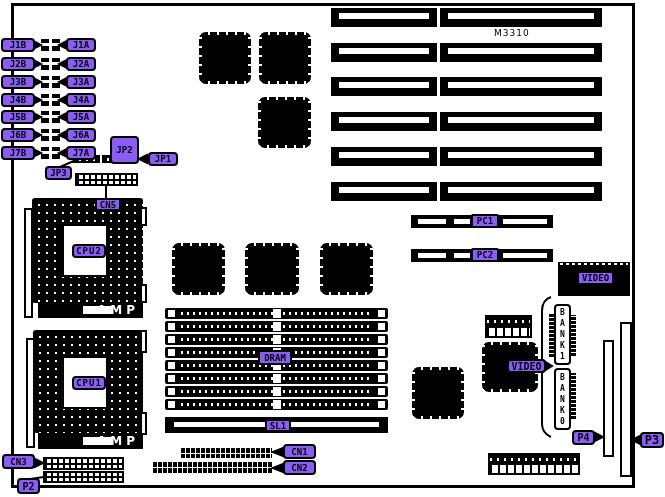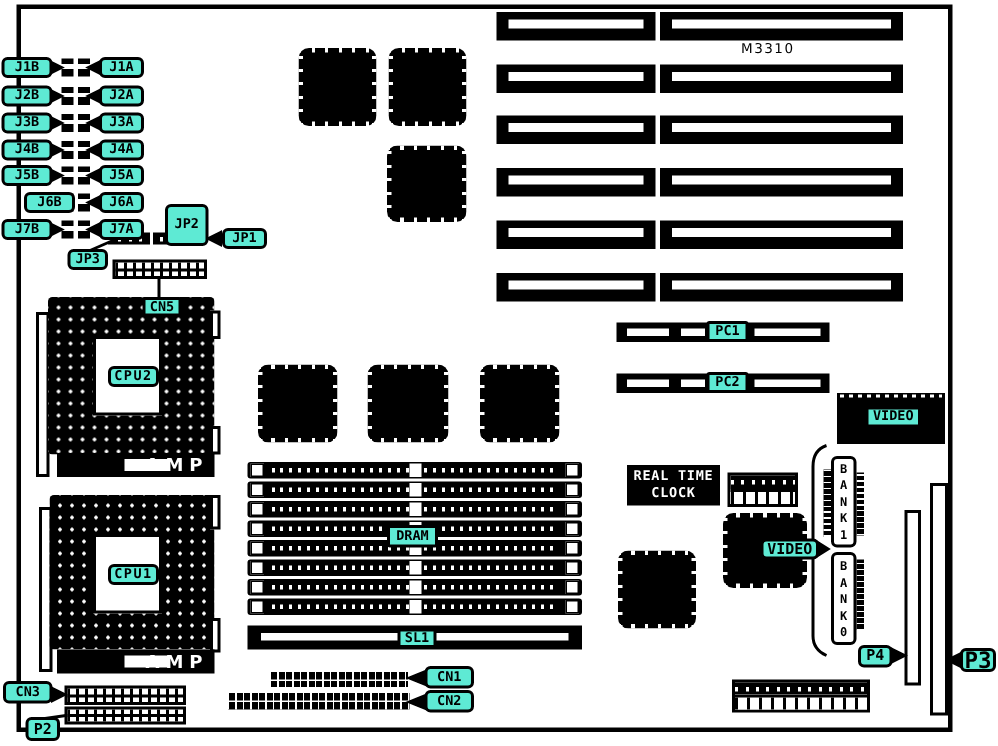--- a/index.html
+++ b/index.html
@@ -2,21 +2,21 @@
 <html><head>
 <meta charset="utf-8">
 <style>
   html,body{margin:0;padding:0;background:#fff;}
   #stage{position:relative;width:665px;height:497px;background:#fff;overflow:hidden;
          font-family:"DejaVu Sans Mono",monospace;}
   .abs{position:absolute;box-sizing:border-box;}
   
   .board{position:absolute;left:11px;top:3px;width:624px;height:485px;border:3px solid #000;box-sizing:border-box;}
   
-  .label-box{position:absolute;box-sizing:border-box;background:#5eead4;border:2px solid #000;border-radius:4px;
+  .label-box{position:absolute;box-sizing:border-box;background:#8b5cf6;border:2px solid #000;border-radius:4px;
              display:flex;align-items:center;justify-content:center;
              font:bold 9px "DejaVu Sans Mono",monospace;color:#000;z-index:6;white-space:nowrap;}
   .sq{border-radius:2px;}
   
   .isa-seg{position:absolute;background:#000;box-sizing:border-box;}
   .isa-seg::after{content:'';position:absolute;left:8px;right:8px;top:5px;height:6px;background:#fff;}
   
   .qfp{position:absolute;background-color:#000;border-radius:7px;
        background-image:
         repeating-linear-gradient(90deg,#fff 0 2px,transparent 2px 9px),
@@ -134,21 +134,21 @@
   <div class="label-box" style="left:1px;top:93px;width:34px;height:14px">J4B</div>
   <div class="jblock" style="left:41px;top:94px;width:8px;height:12px"></div>
   <div class="jblock" style="left:52px;top:94px;width:8px;height:12px"></div>
   <div class="label-box" style="left:66px;top:93px;width:30px;height:14px">J4A</div>
 
   <div class="label-box" style="left:1px;top:110px;width:34px;height:14px">J5B</div>
   <div class="jblock" style="left:41px;top:111px;width:8px;height:12px"></div>
   <div class="jblock" style="left:52px;top:111px;width:8px;height:12px"></div>
   <div class="label-box" style="left:66px;top:110px;width:30px;height:14px">J5A</div>
 
-  <div class="label-box" style="left:16px;top:128px;width:34px;height:14px">J6B</div>
+  <div class="label-box" style="left:1px;top:128px;width:34px;height:14px">J6B</div>
   <div class="jblock" style="left:41px;top:129px;width:8px;height:12px"></div>
   <div class="jblock" style="left:52px;top:129px;width:8px;height:12px"></div>
   <div class="label-box" style="left:66px;top:128px;width:30px;height:14px">J6A</div>
 
   <div class="label-box" style="left:1px;top:146px;width:34px;height:14px">J7B</div>
   <div class="jblock" style="left:41px;top:147px;width:8px;height:12px"></div>
   <div class="jblock" style="left:52px;top:147px;width:8px;height:12px"></div>
   <div class="label-box" style="left:66px;top:146px;width:30px;height:14px">J7A</div>
 
   <div class="jpstrip" style="left:72px;top:155px;width:65px;height:8px">
@@ -242,24 +242,20 @@
   <div class="abs" style="left:411px;top:249px;width:142px;height:13px;background:#000">
     <div class="abs" style="left:7px;top:4px;width:28px;height:5px;background:#fff"></div>
     <div class="abs" style="left:43px;top:4px;width:16px;height:5px;background:#fff"></div>
     <div class="label-box sq" style="left:60px;top:-1px;width:28px;height:14px">PC2</div>
     <div class="abs" style="left:92px;top:4px;width:44px;height:5px;background:#fff"></div>
   </div>
 
   <div class="bios"></div>
   <div class="label-box sq" style="left:577px;top:271px;width:37px;height:14px">VIDEO</div>
 
-  <div class="rtc">
-    <span>REAL TIME</span>
-    <span>CLOCK</span>
-  </div>
 
   <div class="dipsock" style="left:485px;top:315px;width:47px;height:23px">
     <div class="top"></div>
       <div class="bot"></div>
   </div>
 
   <div class="bank-pins" style="left:549px;top:313px;width:5px;height:45px"></div>
   <div class="bank-pins" style="left:571px;top:315px;width:5px;height:42px"></div>
   <div class="bank-label" style="left:554px;top:304px;width:17px;height:61px">
     <span>B</span>
@@ -273,21 +269,21 @@
     <span>B</span>
       <span>A</span>
       <span>N</span>
       <span>K</span>
       <span>0</span>
   </div>
 
   <div class="vslot" style="left:603px;top:340px;width:11px;height:117px"></div>
   <div class="label-box" style="left:572px;top:430px;width:23px;height:15px;font-size:10px">P4</div>
   <div class="vslot" style="left:620px;top:322px;width:12px;height:155px"></div>
-  <div class="label-box" style="left:640px;top:432px;width:24px;height:16px;font-size:15px">P3</div>
+  <div class="label-box" style="left:640px;top:432px;width:24px;height:16px;font-size:12px">P3</div>
 
   <div class="dipsock" style="left:488px;top:453px;width:92px;height:22px">
     <div class="top"></div>
       <div class="bot"></div>
   </div>
 
   <svg class="leads" width="665" height="497" viewBox="0 0 665 497">
     <g stroke="#000" stroke-width="2" fill="#000">
 
       <polygon points="33,41 41,45 33,49"></polygon>

